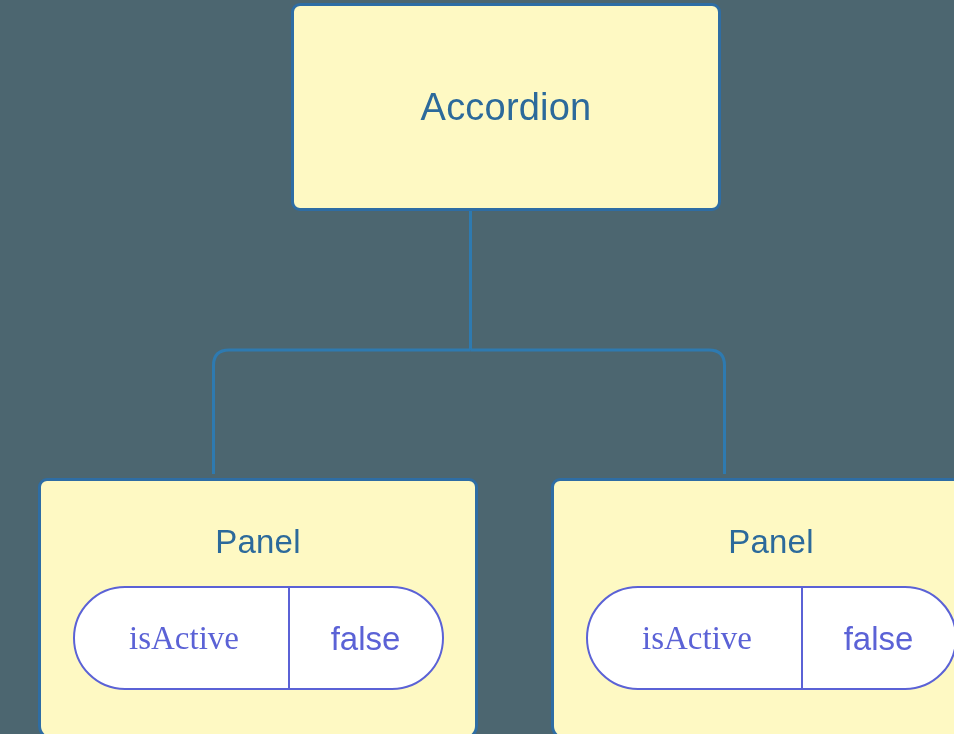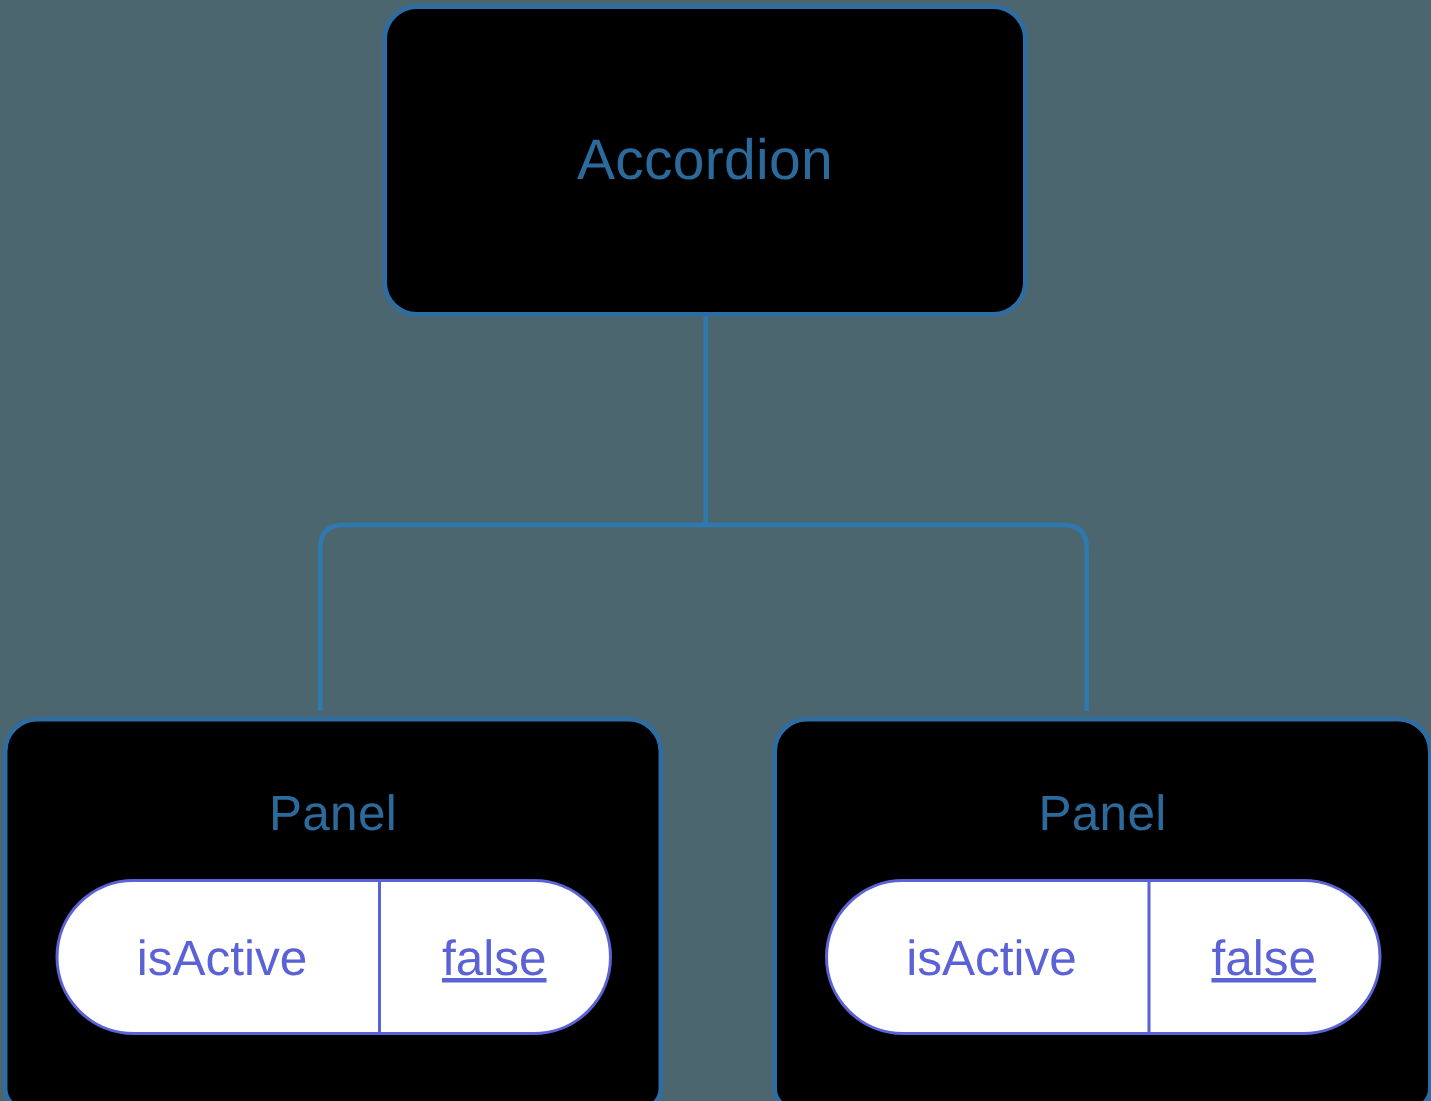--- a/index.html
+++ b/index.html
@@ -27,27 +27,28 @@
     left: 0;
     top: 0;
     width: 954px;
     height: 734px;
     pointer-events: none;
   }
 
   
   .node {
     position: absolute;
-    background: #000000;
+    background: #fef9c3;
     border: 3px solid #2e6da4;
-    border-radius: 23px;
+    border-radius: 9px;
     box-sizing: border-box;
     display: flex;
     flex-direction: column;
     align-items: center;
+    margin-left: 36px;
   }
 
   .node-root {
     left: 255px;
     top: 3px;
     width: 430px;
     height: 208px;
     justify-content: center;
   }
 
@@ -97,25 +98,25 @@
     font-size: 33px;
     line-height: 1;
     white-space: nowrap;
     box-sizing: border-box;
   }
 
   .prop-key {
     width: 215px;
     border-right: 2.5px solid #5b62d6;
     padding-left: 6px;
+    font-family: Liberation Serif, serif;
   }
 
   .prop-val {
     width: 152px;
-    text-decoration: underline;
   }
 </style>
 </head>
 <body>
 
 <div id="stage">
 
   <svg id="connectors" viewBox="0 0 954 734" width="954" height="734" fill="none">
 
     <path d="M 470.5 209 L 470.5 350" stroke="#2e7ab0" stroke-width="3" stroke-linecap="butt"></path>

